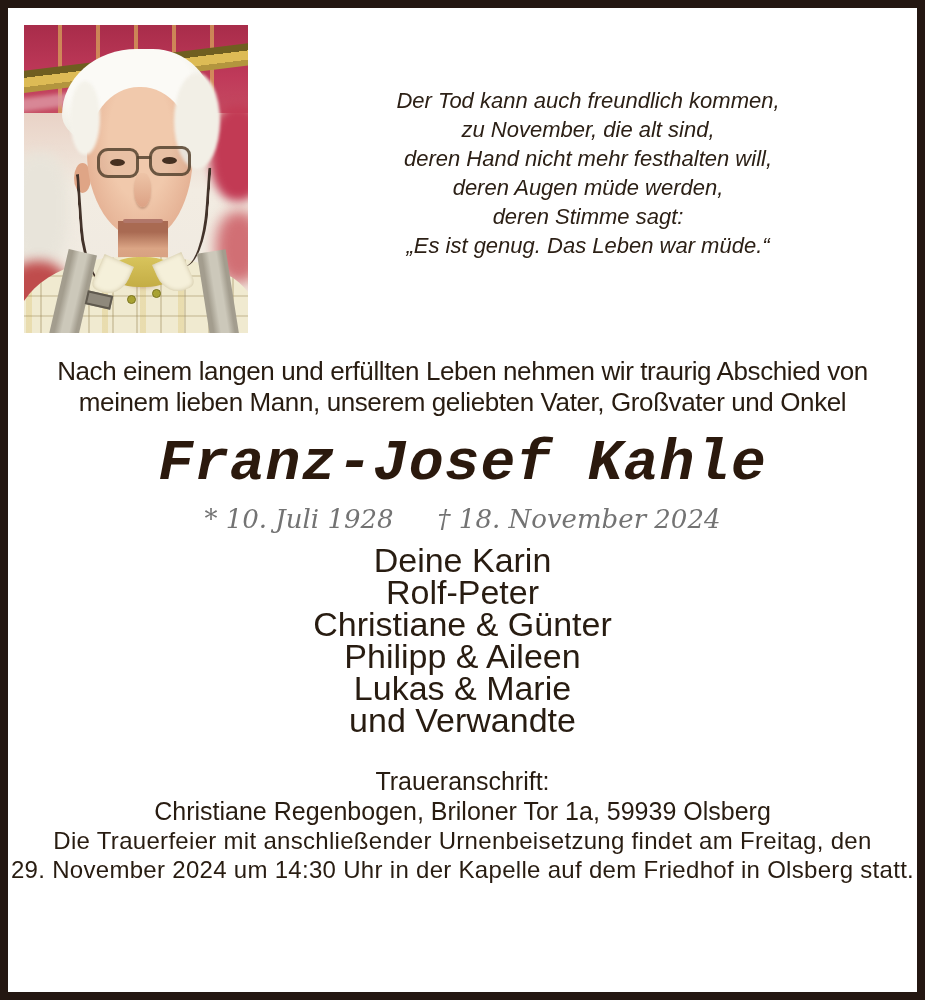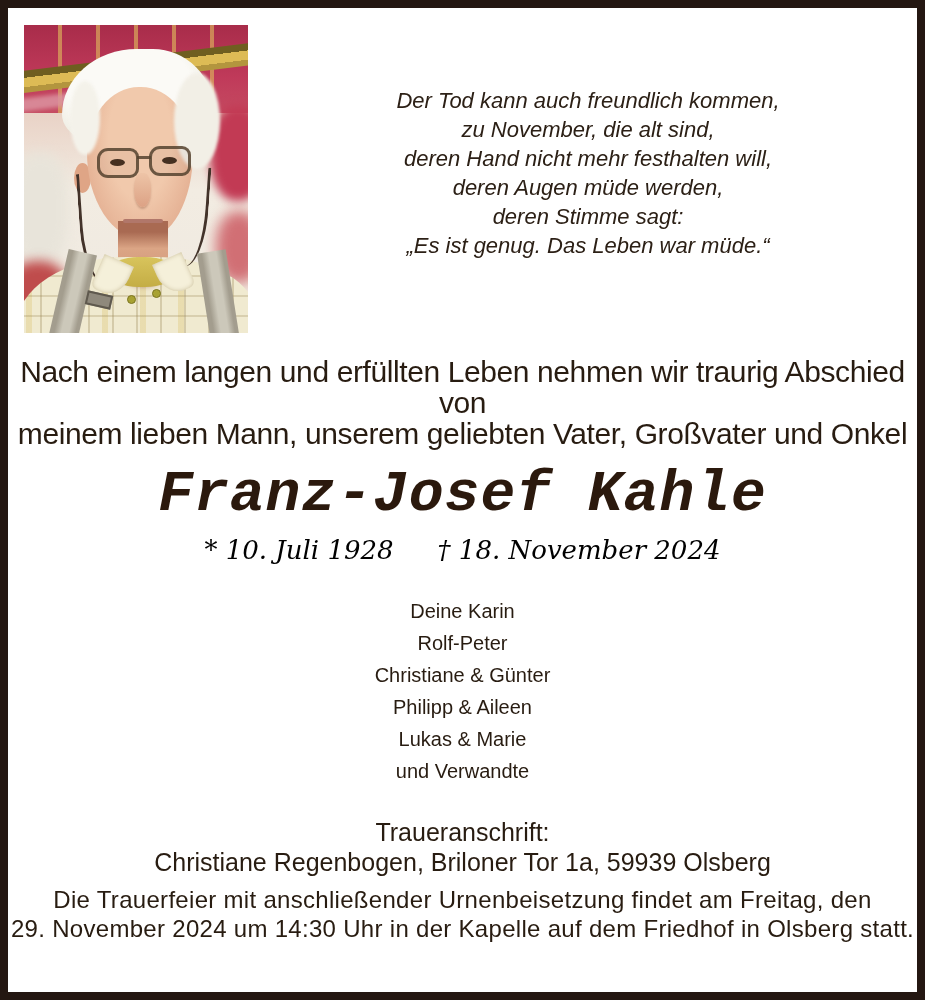--- a/index.html
+++ b/index.html
@@ -120,43 +120,43 @@
     font-style: italic;
     font-size: 22px; line-height: 29px;
     color: #2c2016;
   }
   .main {
     position: absolute;
     left: 0; top: 348px; width: 909px;
     text-align: center;
     color: #281c11;
   }
-  .intro { font-size: 30px; line-height: 31px; letter-spacing: -0.4px; }
+  .intro { font-size: 26px; line-height: 31px; letter-spacing: -0.4px; }
   .name {
     margin-top: 14px;
     font-family: Liberation Mono, monospace;
     font-style: italic;
     font-weight: 600;
     font-size: 58px; line-height: 64px;
     letter-spacing: 1px;
     color: #2b190d;
   }
   .dates {
     margin-top: 6px;
     font-family: "DejaVu Serif", serif;
     font-style: italic;
     font-size: 26px; line-height: 34px;
-    color: #000000;
+    color: #737373;
   }
   .dates .gap { display: inline-block; width: 44px; }
   .remember-heading { font-size: 27px; line-height: 32px; font-weight: bold; margin-top: 26px; letter-spacing: 0.2px; }
-  .mourners { margin-top: 28px; font-size: 20px; line-height: 32px; }
+  .mourners { margin-top: 8px; font-size: 34px; line-height: 32px; }
   .addr-label { margin-top: 30px; font-size: 25px; line-height: 30px; }
   .addr-value { font-size: 25px; line-height: 30px; }
-  .funeral { margin-top: 8px; font-size: 24px; line-height: 29px; letter-spacing: 0.3px; }
+  .funeral { font-size: 24px; line-height: 29px; letter-spacing: 0.3px; }
 </style>
 </head>
 <body>
 
 <div class="notice">
 
   <div class="photo" title="Porträtfoto eines älteren Mannes mit weißem Haar, Brille mit Brillenband und hellem kariertem Hemd mit Hosenträgern vor rotem Hintergrund">
     <div class="ph-wall"></div>
     <div class="ph-wall-vlines"></div>
     <div class="ph-wall-stripe"></div>

